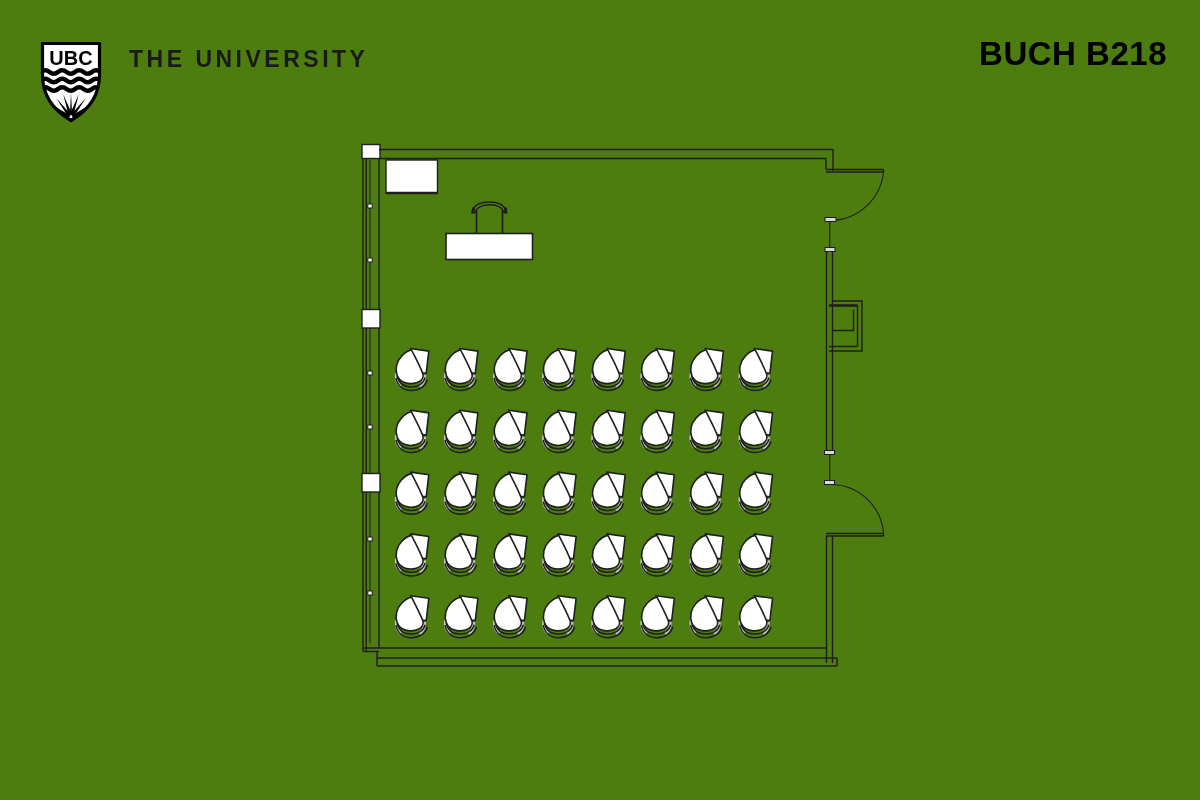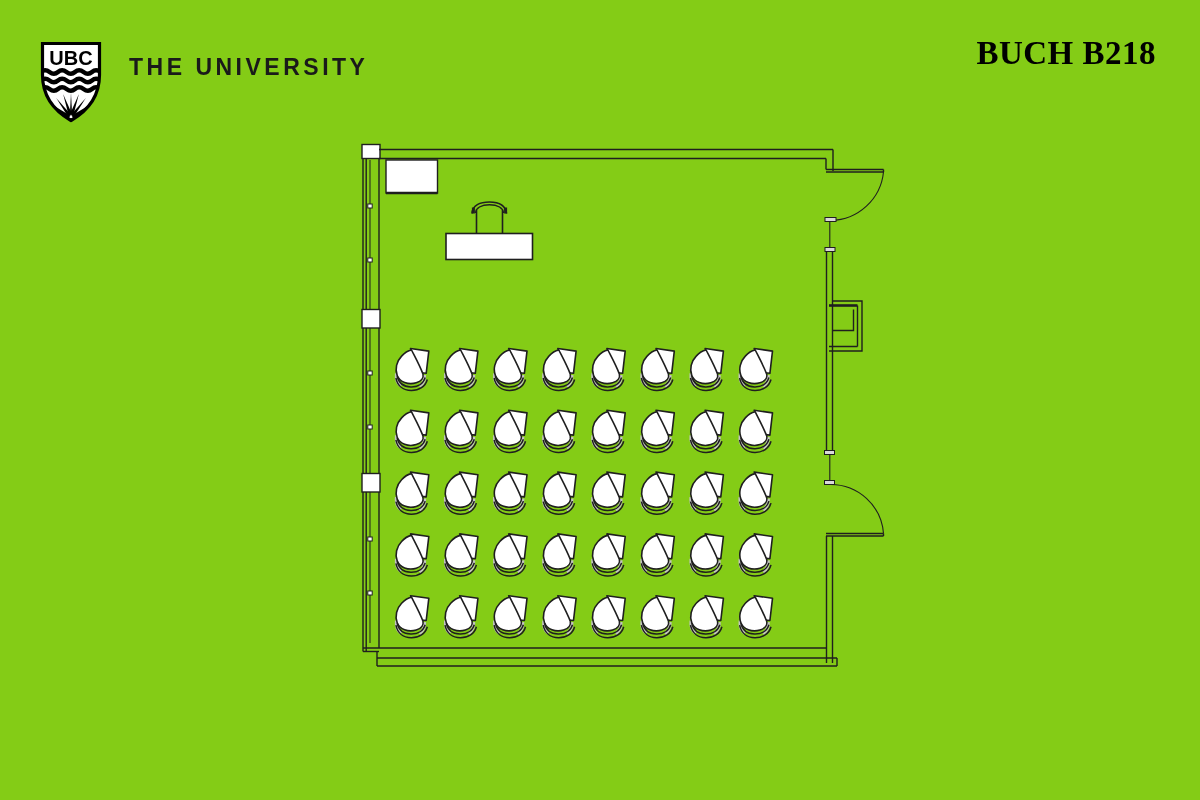--- a/index.html
+++ b/index.html
@@ -1,52 +1,51 @@
 <!DOCTYPE html>
 <html><head>
 <meta charset="utf-8">
 <style>
   * { margin: 0; padding: 0; box-sizing: border-box; }
   html, body { background: #ffffff; }
   .page {
     position: relative;
     width: 1200px;
     height: 800px;
-    background: #84cc16;
+    background: #4d7c0f;
     overflow: hidden;
     font-family: "Liberation Sans", sans-serif;
   }
   .brand {
     position: absolute;
     left: 38px;
     top: 40px;
     display: flex;
     align-items: flex-start;
     gap: 25px;
   }
   .crest { width: 66px; height: 84px; display: block; }
   .wordmark {
-    margin-top: 13px;
+    margin-top: 5px;
     font-size: 23px;
     font-weight: 700;
     color: #1a1a1a;
     letter-spacing: 3.5px;
     line-height: 28.5px;
     white-space: nowrap;
   }
   .room-title {
     position: absolute;
     top: 37px;
-    right: 44px;
+    right: 33px;
     font-size: 33px;
     font-weight: 700;
     color: #000000;
     letter-spacing: 0.5px;
     line-height: 1;
-    font-family: Liberation Serif, serif;
   }
   .plan-svg { position: absolute; left: 0; top: 0; }
 </style>
 </head>
 <body>
 
 <div class="page">
 
   <header>
     <div class="brand">

